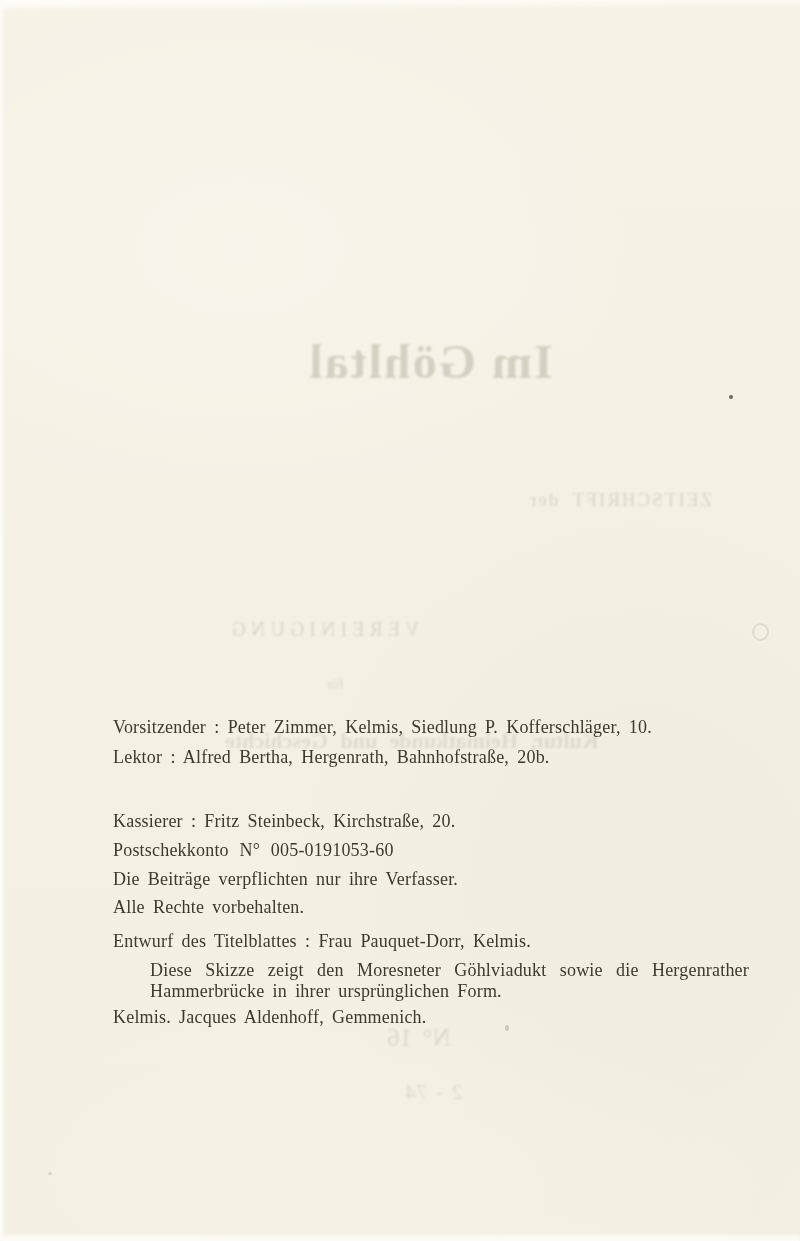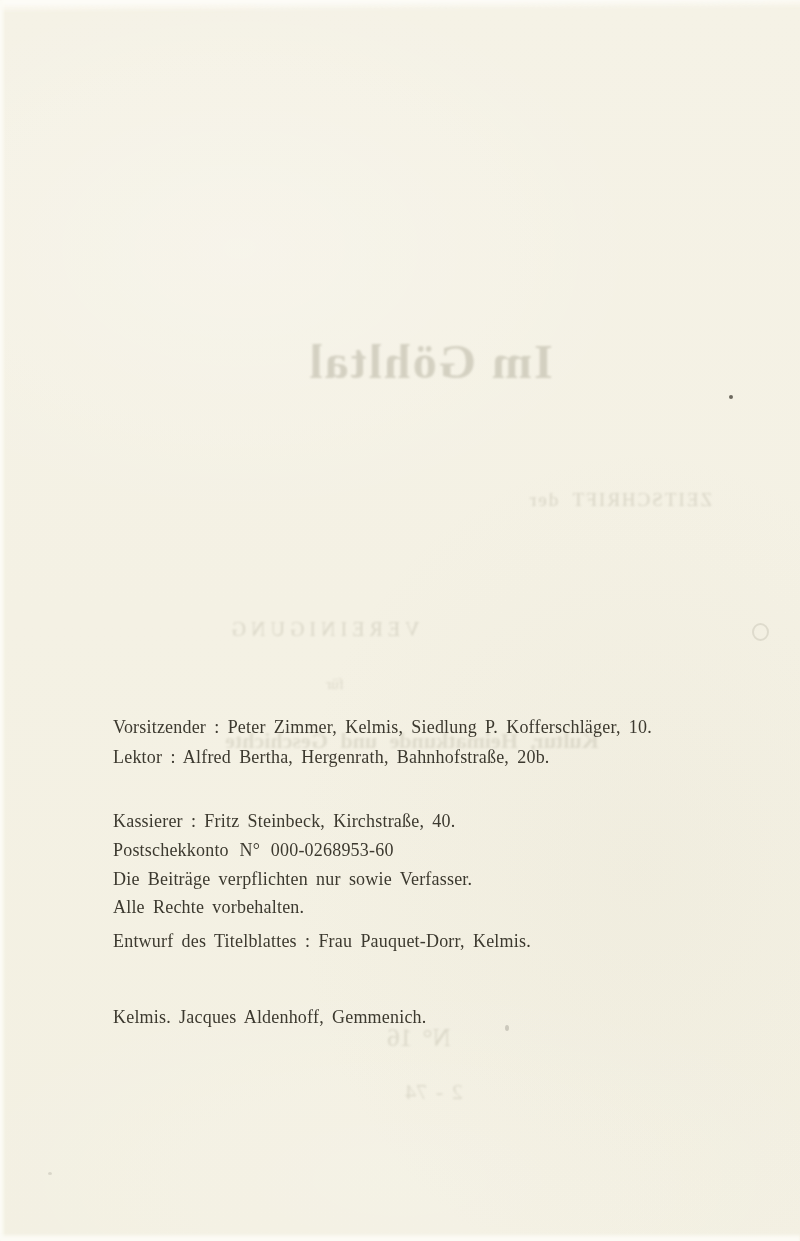--- a/index.html
+++ b/index.html
@@ -153,24 +153,25 @@
   <div class="ghost ghost-zeitschrift">ZEITSCHRIFT der</div>
   <div class="ghost ghost-vereinigung">VEREINIGUNG</div>
   <div class="ghost ghost-fuer">für</div>
   <div class="ghost ghost-kultur">Kultur, Heimatkunde und Geschichte</div>
   <div class="ghost ghost-n16">N° 16</div>
   <div class="ghost ghost-date">2 - 74</div>
   <div class="ghost-ring"></div>
 
   <div class="imprint-line l0">Vorsitzender : Peter Zimmer, Kelmis, Siedlung P. Kofferschläger, 10.</div>
   <div class="imprint-line l2">Lektor : Alfred Bertha, Hergenrath, Bahnhofstraße, 20b.</div>
-  <div class="imprint-line l3">Kassierer : Fritz Steinbeck, Kirchstraße, 40.</div>
-  <div class="imprint-line l4">Postschekkonto N° 000-0268953-60</div>
-  <div class="imprint-line l5">Die Beiträge verpflichten nur sowie Verfasser.</div>
+  <div class="imprint-line l3">Kassierer : Fritz Steinbeck, Kirchstraße, 20.</div>
+  <div class="imprint-line l4">Postschekkonto N° 005-0191053-60</div>
+  <div class="imprint-line l5">Die Beiträge verpflichten nur ihre Verfasser.</div>
   <div class="imprint-line l7">Entwurf des Titelblattes : Frau Pauquet-Dorr, Kelmis.</div>
   <div class="imprint-line l6">Alle Rechte vorbehalten.</div>
+  <div class="sketch-note">Diese Skizze zeigt den Moresneter Göhlviadukt sowie die Hergenrather Hammerbrücke in ihrer ursprünglichen Form.</div>
   <div class="imprint-line l-druck">Kelmis. Jacques Aldenhoff, Gemmenich.</div>
 
   <div class="speck speck-a"></div>
   <div class="speck speck-b"></div>
   <div class="speck speck-c"></div>
 
 </div>
 
 </body></html>

